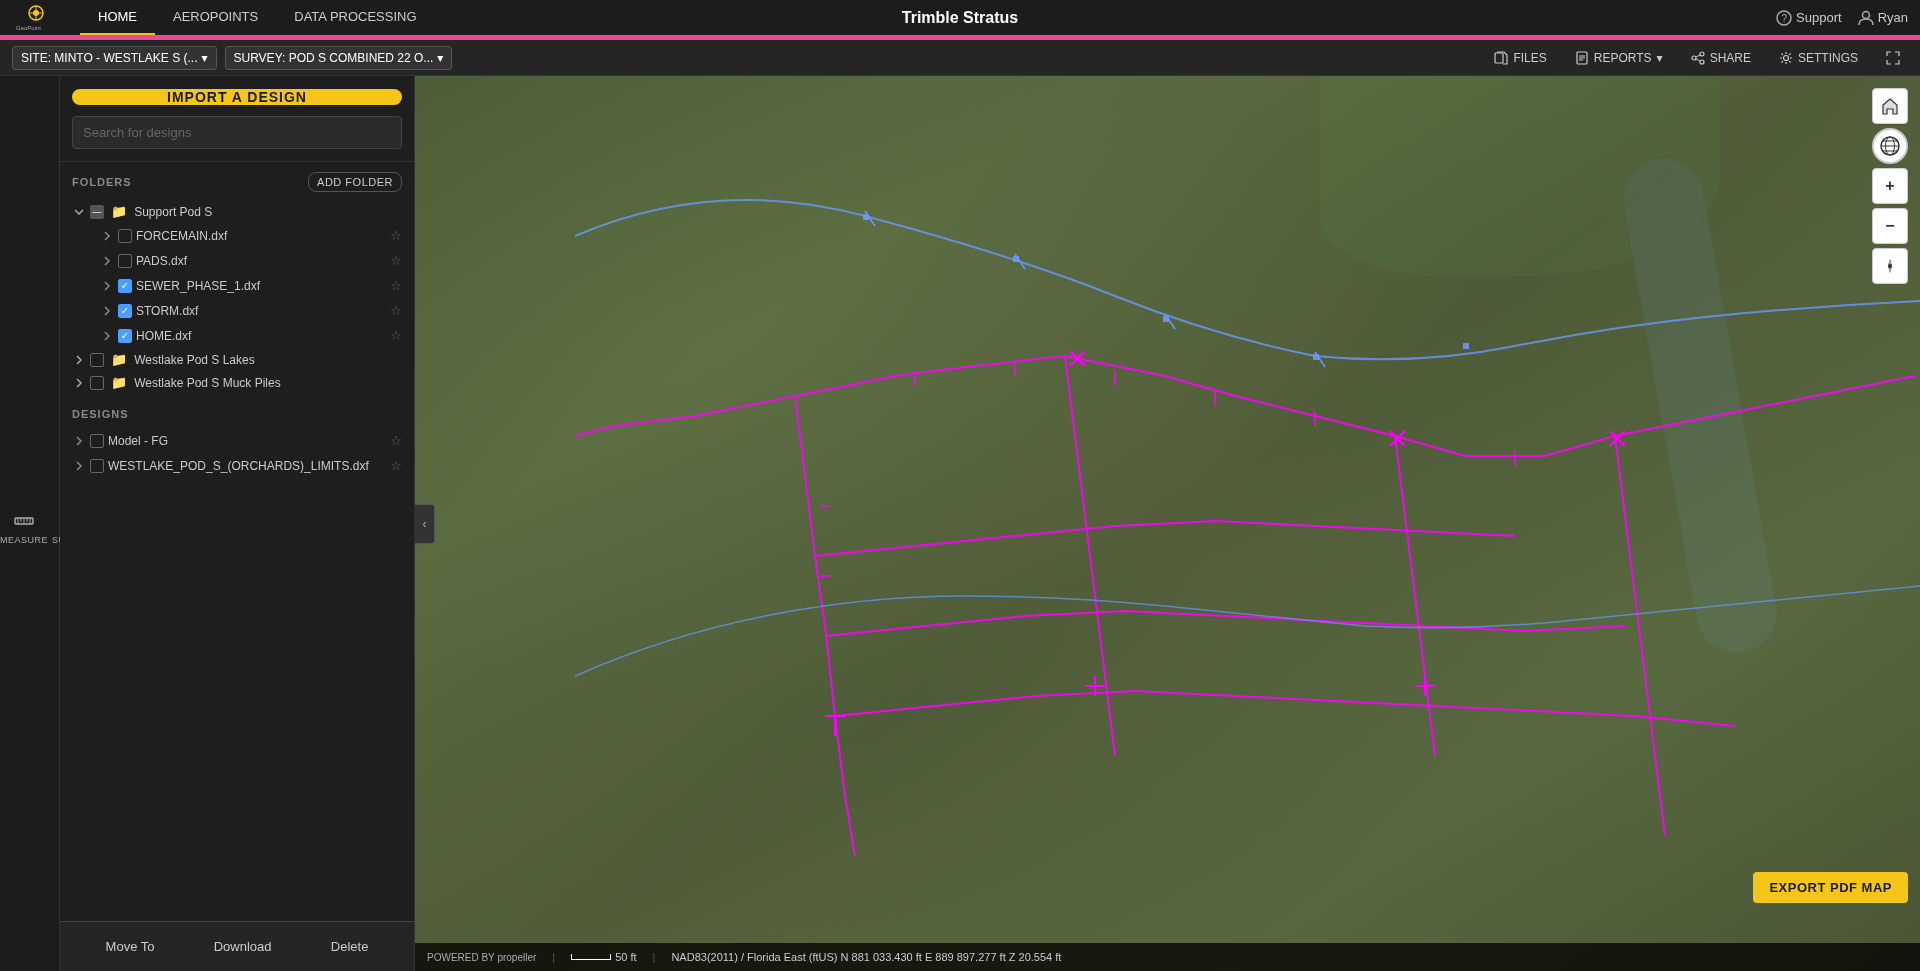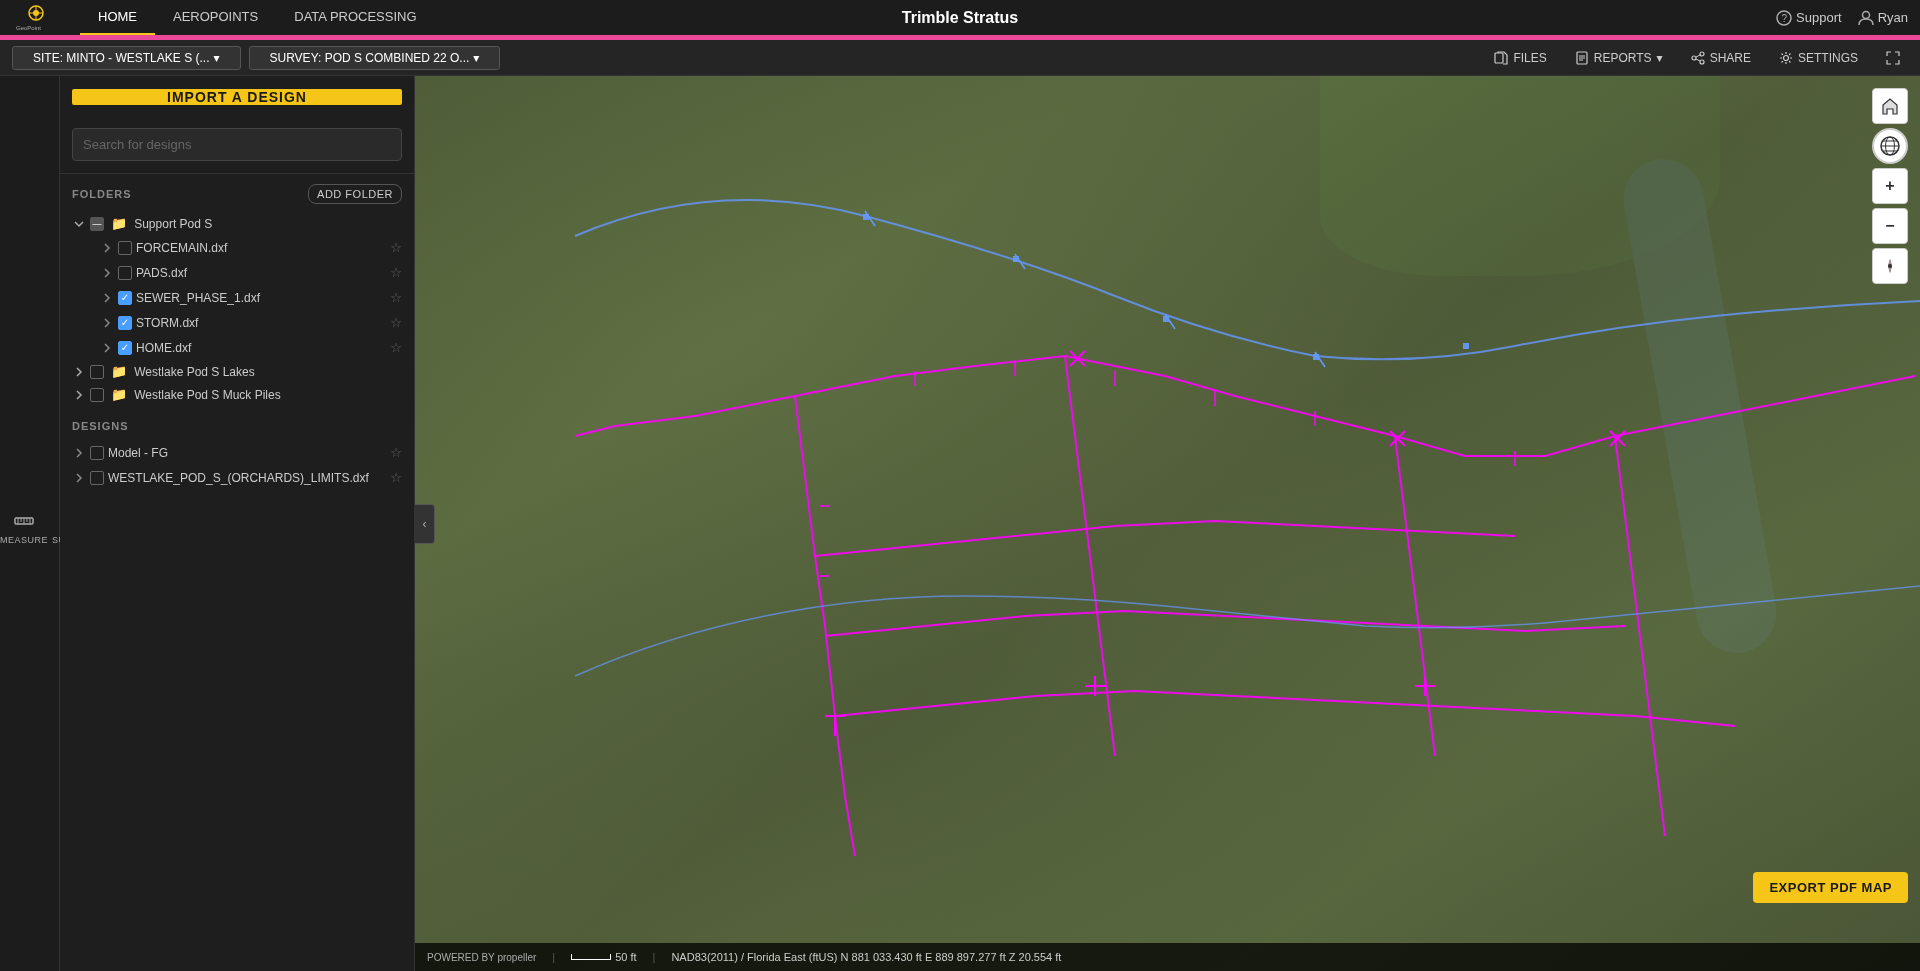--- a/index.html
+++ b/index.html
@@ -73,21 +73,21 @@
       align-items: center;
       padding: 0 12px;
       border-bottom: 1px solid #333;
       gap: 8px;
     }
     .site-select {
       background: #333;
       border: 1px solid #555;
       color: #fff;
       font-size: 12px;
-      padding: 4px 20px;
+      padding: 4px 8px;
       cursor: pointer;
       display: flex;
       align-items: center;
       gap: 4px;
       border-radius: 3px;
     }
     .second-nav-right {
       margin-left: auto;
       display: flex;
       align-items: center;
@@ -156,33 +156,33 @@
       border-bottom: 1px solid #333;
     }
     .import-btn {
       width: 100%;
       background: #f5c518;
       color: #1a1a1a;
       border: none;
       font-size: 14px;
       font-weight: 700;
       cursor: pointer;
-      border-radius: 2px;
+      border-radius: 12px;
       text-transform: uppercase;
       letter-spacing: 1px;
     }
     .search-box {
       width: 100%;
       background: #2a2a2a;
       border: 1px solid #444;
       color: #aaa;
       padding: 8px 10px;
       font-size: 13px;
       border-radius: 4px;
-      margin-top: 22px;
+      margin-top: 10px;
     }
     .search-box::placeholder { color: #666; }
 
     .panel-content {
       overflow-y: auto;
       flex: 1;
       padding: 10px 8px;
     }
 
     .section-header {
@@ -714,20 +714,25 @@
       <div class="file-item" style="padding-left:4px;">
         <svg class="chevron-icon" viewBox="0 0 14 14">
             <path d="M5 3l4 4-4 4" stroke="#888" stroke-width="1.5" fill="none"></path>
           </svg>
         <div class="checkbox"></div>
         <span class="item-label">WESTLAKE_POD_S_(ORCHARDS)_LIMITS.dxf</span>
         <span class="star-icon">☆</span>
       </div>
     </div>
 
+    <div class="bottom-bar">
+      <button class="bottom-btn">Move To</button>
+      <button class="bottom-btn">Download</button>
+      <button class="bottom-btn">Delete</button>
+    </div>
   </div>
 
   <div class="map-area">
 
     <div class="map-bg"></div>
 
     <div class="map-green-top"></div>
     <div class="map-river"></div>
 
     <div style="position:absolute;top:0;left:0;width:100%;height:100%;background:linear-gradient(145deg,#4a5a35 0%,#5d6e42 25%,#4e5a38 50%,#58693f 75%,#4a5535 100%);opacity:0.8;"></div>

